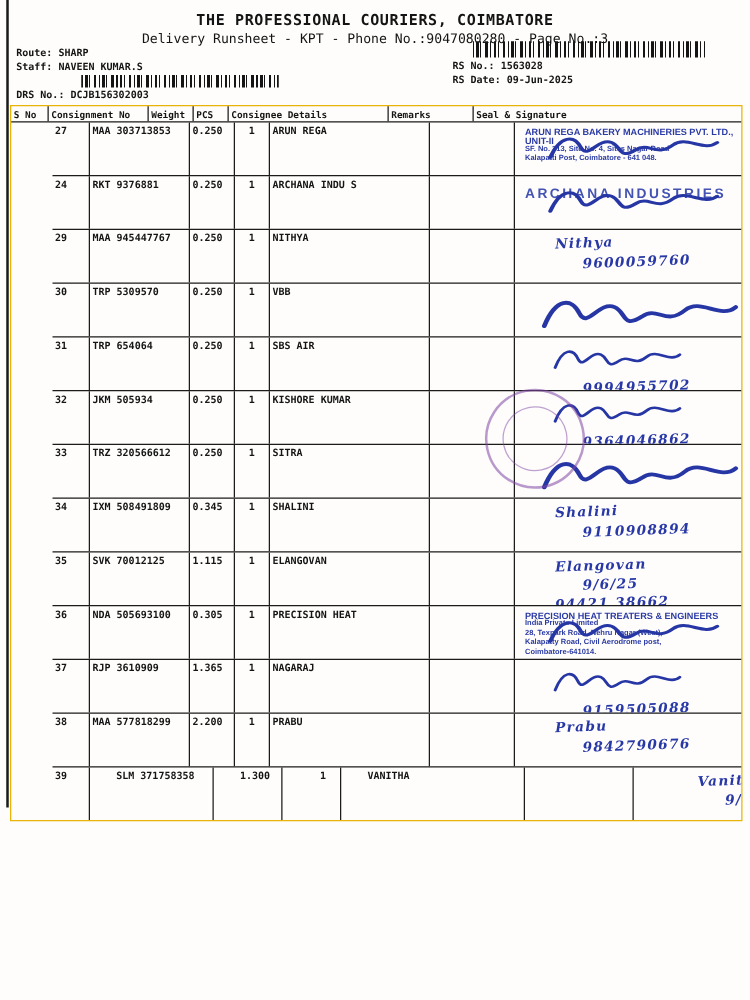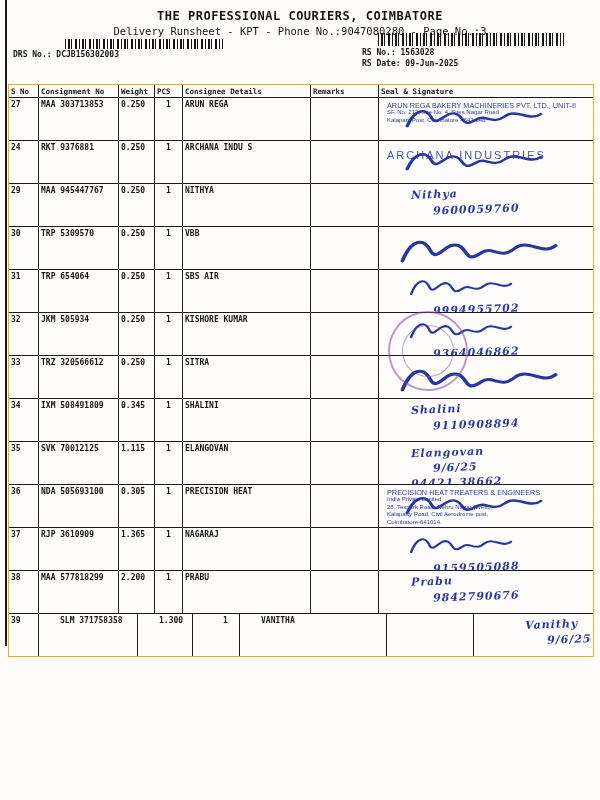--- a/index.html
+++ b/index.html
@@ -21,27 +21,27 @@
     #151515 6px 7px,transparent 7px 10px,
     #151515 10px 12px,transparent 12px 14px);}
   .barcode.left{width:158px;height:10px;margin:1px 0 1px 52px;}
   .barcode.right{width:186px;height:13px;margin:0 0 2px 16px;}
 
   .table{position:absolute;top:84px;left:8px;width:584px;border:1px solid #eab308;}
   .thead,.trow{display:grid;grid-template-columns:30px 80px 36px 28px 128px 68px 1fr;}
   .thead{border-bottom:1px solid #1b1b1b;}
   .hcell{font-size:7.5px;font-weight:bold;padding:2px 2px 1px 2px;border-right:1px solid #1b1b1b;}
   .hcell:last-child{border-right:none;}
-  .trow{border-bottom:1px solid #1b1b1b;height:42px;}
+  .trow{border-bottom:1px solid #1b1b1b;height:42px;margin-left:33px;}
   .trow:last-child{border-bottom:none;gap:19px;}
   .cell{border-right:1px solid #1b1b1b;padding:2px 2px;font-size:8px;font-weight:bold;overflow:hidden;}
   .cell.c-signature{border-right:none;position:relative;}
   .c-pcs{text-align:center;}
 
-  .stamp{color:#2b3ba5;font-family:"Liberation Sans",sans-serif;font-weight:normal;
+  .stamp{color:#2b3ba5;font-family:"Liberation Sans",sans-serif;font-weight:bold;
     font-size:6px;line-height:7.4px;margin:2px 0 0 6px;}
   .stamp .stamp-line:first-child{font-size:7.3px;}
   .stamp-big{margin-top:9px;}
   .stamp-big .stamp-line:first-child{font-size:11px;letter-spacing:2px;color:#4253b4;}
 
   .hand{font-family:"DejaVu Serif",serif;font-style:italic;font-weight:bold;
     font-size:11px;color:#2838a6;letter-spacing:1px;margin:2px 0 0 30px;
     transform:rotate(-2deg);width:max-content;}
   .hand:nth-child(2n){margin-left:52px;}
 
@@ -58,20 +58,28 @@
 </head>
 <body>
 
 <div class="page">
   <div class="edge-line"></div>
 
   <div class="title">THE PROFESSIONAL COURIERS, COIMBATORE</div>
   <div class="subtitle">Delivery Runsheet - KPT - Phone No.:9047080280 - Page No.:3</div>
 
   <div class="meta-left">
+    <div class="meta-line">
+      <span>Route:</span>
+      <span>SHARP</span>
+    </div>
+    <div class="meta-line">
+      <span>Staff:</span>
+      <span>NAVEEN KUMAR.S</span>
+    </div>
     <div class="barcode left"></div>
     <div class="meta-line">
       <span>DRS No.:</span>
       <span>DCJB156302003</span>
     </div>
   </div>
 
   <div class="meta-right">
     <div class="barcode right"></div>
     <div class="meta-line">

